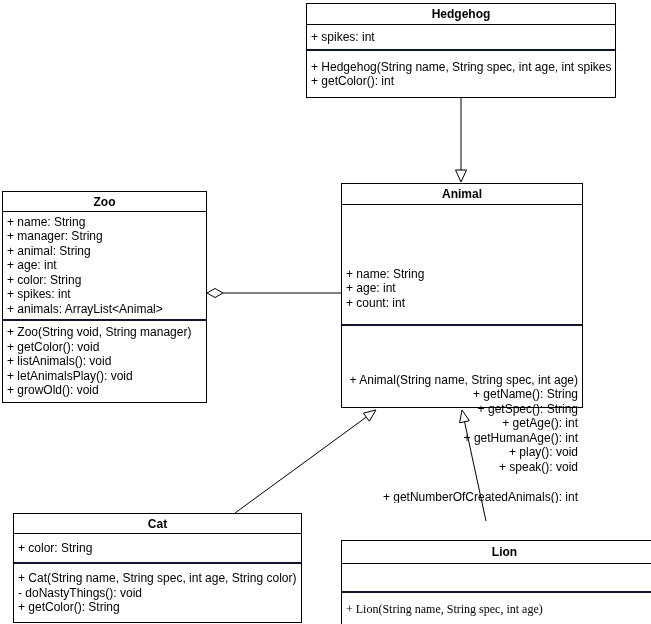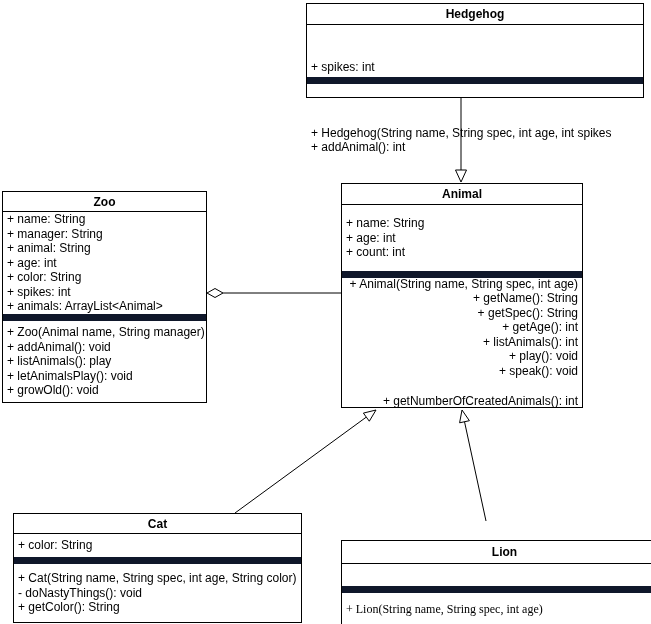--- a/index.html
+++ b/index.html
@@ -40,21 +40,21 @@
   }
   .uml-section {
     box-sizing: border-box;
     padding: 2px 4px;
     display: flex;
     flex-direction: column;
     justify-content: center;
     overflow: hidden;
     flex: none;
   }
-  .uml-attrs { border-bottom: 7px solid #0f172a; }
+  .uml-attrs { border-bottom: 2px solid #0f172a; }
   .uml-line { line-height: 14.5px; white-space: nowrap; }
   .static-member { }
   .gap-above { margin-top: 16px; }
 </style>
 </head>
 <body>
 
 <div class="canvas">
 
   <svg class="connectors">
@@ -65,64 +65,64 @@
     <line x1="341" y1="293" x2="223" y2="293"></line>
     <polygon points="207,293 215,288.5 223,293 215,297.5"></polygon>
 
     <line x1="235" y1="513" x2="366.3" y2="417.1"></line>
     <polygon points="376,410 369.3,421.2 363.4,413.1"></polygon>
 
     <line x1="486" y1="521" x2="464.5" y2="421.7"></line>
     <polygon points="462,410 469.4,420.7 459.6,422.8"></polygon>
   </svg>
 
-  <div class="uml-class" style="left:306px; top:3px; width:338px; height:95px;gap:33px;">
+  <div class="uml-class" style="left:306px; top:3px; width:310px; height:95px;">
     <div class="uml-title" style="height:21px;">Hedgehog</div>
     <div class="uml-section uml-attrs" style="height:26px;">
       <div class="uml-line">+ spikes: int</div>
     </div>
     <div class="uml-section" style="height:46px;">
       <div class="uml-line">+ Hedgehog(String name, String spec, int age, int spikes</div>
-      <div class="uml-line">+ addAnimal(): int</div>
+      <div class="uml-line">+ getColor(): int</div>
     </div>
   </div>
 
   <div class="uml-class" style="left:2px; top:191px; width:205px; height:212px;">
     <div class="uml-title" style="height:20px;">Zoo</div>
     <div class="uml-section uml-attrs" style="height:109px;">
       <div class="uml-line">+ name: String</div>
       <div class="uml-line">+ manager: String</div>
       <div class="uml-line">+ animal: String</div>
       <div class="uml-line">+ age: int</div>
       <div class="uml-line">+ color: String</div>
       <div class="uml-line">+ spikes: int</div>
       <div class="uml-line">+ animals: ArrayList&lt;Animal&gt;</div>
     </div>
     <div class="uml-section" style="height:81px;">
-      <div class="uml-line">+ Zoo(Animal name, String manager)</div>
-      <div class="uml-line">+ addAnimal(): void</div>
-      <div class="uml-line">+ listAnimals(): play</div>
+      <div class="uml-line">+ Zoo(String void, String manager)</div>
+      <div class="uml-line">+ getColor(): void</div>
+      <div class="uml-line">+ listAnimals(): void</div>
       <div class="uml-line">+ letAnimalsPlay(): void</div>
       <div class="uml-line">+ growOld(): void</div>
     </div>
   </div>
 
-  <div class="uml-class" style="left:341px; top:183px; width:242px; height:225px;">
+  <div class="uml-class" style="left:341px; top:183px; width:242px; height:225px;gap:48px;">
     <div class="uml-title" style="height:21px;">Animal</div>
     <div class="uml-section uml-attrs" style="height:73px;">
       <div class="uml-line">+ name: String</div>
       <div class="uml-line">+ age: int</div>
       <div class="uml-line static-member">+ count: int</div>
     </div>
     <div class="uml-section" style="height:129px;align-items:flex-end;">
       <div class="uml-line">+ Animal(String name, String spec, int age)</div>
       <div class="uml-line">+ getName(): String</div>
       <div class="uml-line">+ getSpec(): String</div>
       <div class="uml-line">+ getAge(): int</div>
-      <div class="uml-line">+ listAnimals(): int</div>
+      <div class="uml-line">+ getHumanAge(): int</div>
       <div class="uml-line">+ play(): void</div>
       <div class="uml-line">+ speak(): void</div>
       <div class="uml-line static-member gap-above">+ getNumberOfCreatedAnimals(): int</div>
     </div>
   </div>
 
   <div class="uml-class" style="left:13px; top:513px; width:289px; height:110px;justify-content:flex-end;">
     <div class="uml-title" style="height:20px;">Cat</div>
     <div class="uml-section uml-attrs" style="height:30px;">
       <div class="uml-line">+ color: String</div>

